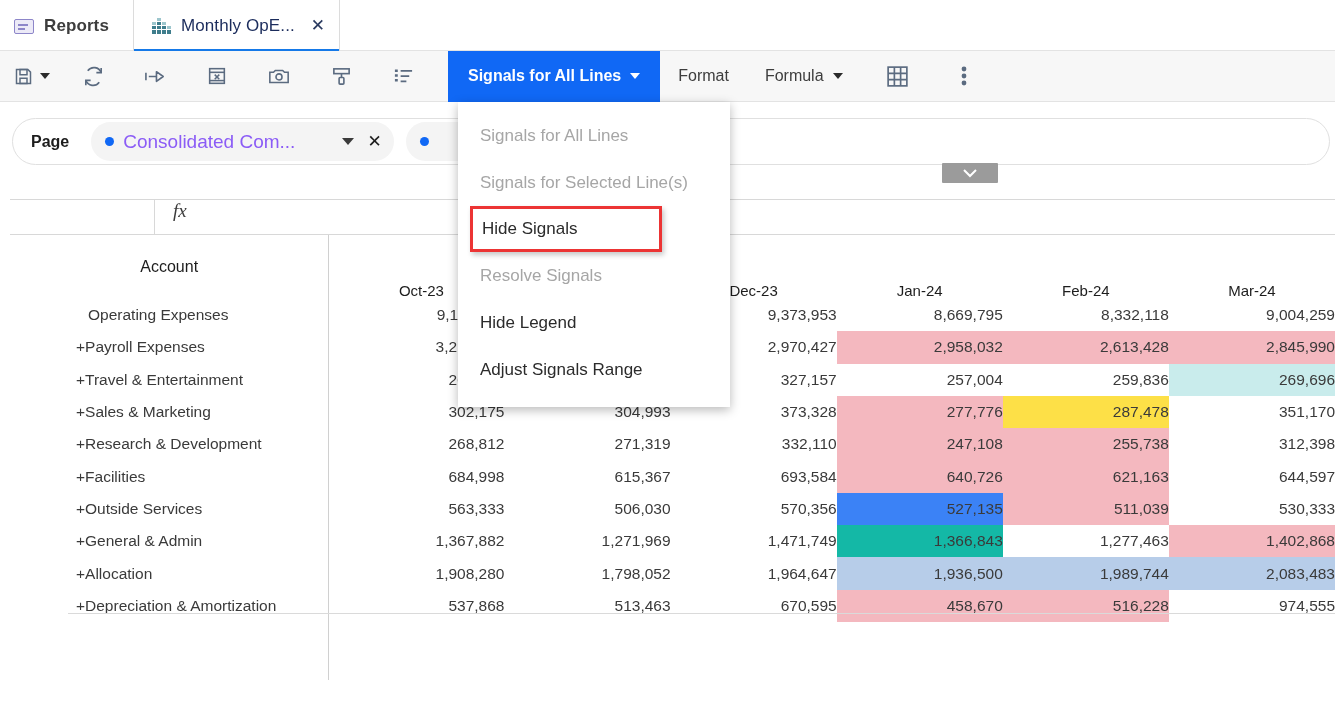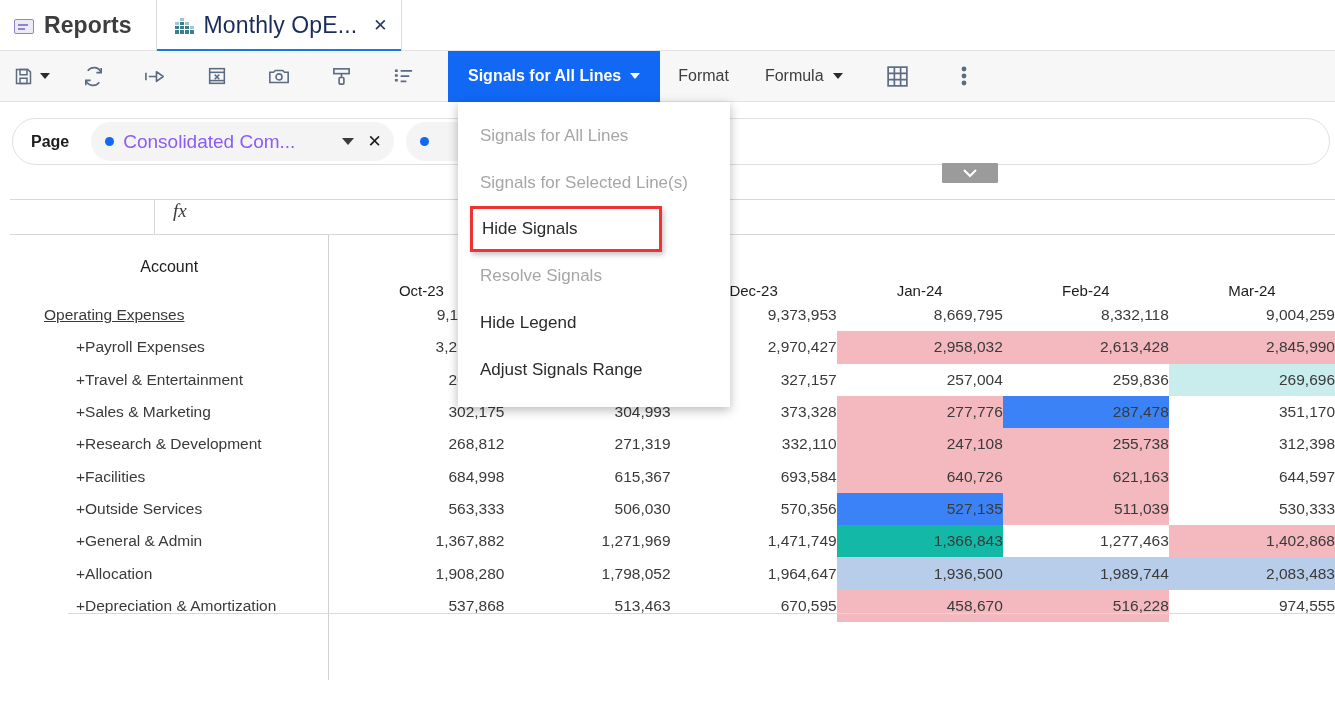--- a/index.html
+++ b/index.html
@@ -27,21 +27,21 @@
   }
   .tab.reports { color:#3d3d3d; font-weight:bold; padding-left:14px; padding-right:24px;}
   .tab.active {
     color:#1b2c5c; font-weight:normal;
     border-left:1px solid #dcdcdc; border-right:1px solid #dcdcdc;
     padding-left:18px; padding-right:14px;
   }
   .tab.active::after{
     content:""; position:absolute; left:0; right:0; bottom:-1px; height:3px; background:#1579e8;
   }
-  .tab-title { font-size:23px; letter-spacing:.1px; }
+  .tab-title { font-size:17px; letter-spacing:.1px; }
   .tab-close { font-size:17px; color:#2a3a60; margin-left:6px; cursor:pointer; line-height:1; }
 
   .ico-folder { width:20px; height:17px; position:relative; flex:0 0 auto;}
   .ico-folder .f-body{
     position:absolute; left:0; top:2px; width:20px; height:15px;
     border:1.6px solid #8d86c9; background:#eceaf7; border-radius:2px;
   }
   .ico-folder .f-l1, .ico-folder .f-l2{
     position:absolute; left:4px; height:1.6px; background:#8d86c9;
   }
@@ -119,21 +119,21 @@
   table.grid { border-collapse:collapse; width:1335px; table-layout:fixed; }
   table.grid td, table.grid th { padding:0; font-weight:normal; }
   .c-acct { width:328px; }
   .c-m    { width:161px; }
   .hdr-row td { height:64px; vertical-align:bottom; padding-bottom:6px; }
   .hdr-acct { text-align:center; font-size:16px; font-weight:bold; color:#1d1d1d;
               vertical-align:middle !important; padding-bottom:0 !important; }
   .hdr-m { text-align:center; font-size:15px; font-weight:bold; color:#1d1d1d; }
   .r td { height:32.3px; font-size:15.5px; color:#3a3a3a; }
   .lbl { color:#1d1d1d; font-weight:bold; font-size:15.5px; white-space:nowrap; }
-  .lbl.lvl0 { padding-left:44px;text-decoration:underline; }
+  .lbl.lvl0 { padding-left:88px; }
   .lbl.lvl1 { padding-left:76px; }
   .num { text-align:right; padding-right:12px; font-variant-numeric:tabular-nums; }
   .vline {
     position:absolute; top:0; width:1px; background:#d0d0d0;
   }
   .hline { position:absolute; height:1px; background:#dadada; }
 
   
   .expander {
     position:absolute; left:942px; top:163px; width:56px; height:20px;
@@ -365,21 +365,21 @@
             <td class="num">257,004</td>
             <td class="num">259,836</td>
             <td class="num" style="background: rgb(201, 236, 236);">269,696</td>
           </tr>
           <tr class="r">
             <td class="lbl lvl1">+Sales &amp; Marketing</td>
             <td class="num">302,175</td>
             <td class="num">304,993</td>
             <td class="num">373,328</td>
             <td class="num" style="background: rgb(244, 184, 191);">277,776</td>
-            <td class="num" style="background: #3b82f6;">287,478</td>
+            <td class="num" style="background: #fde047;">287,478</td>
             <td class="num">351,170</td>
           </tr>
           <tr class="r">
             <td class="lbl lvl1">+Research &amp; Development</td>
             <td class="num">268,812</td>
             <td class="num">271,319</td>
             <td class="num">332,110</td>
             <td class="num" style="background: rgb(244, 184, 191);">247,108</td>
             <td class="num" style="background: rgb(244, 184, 191);">255,738</td>
             <td class="num">312,398</td>

